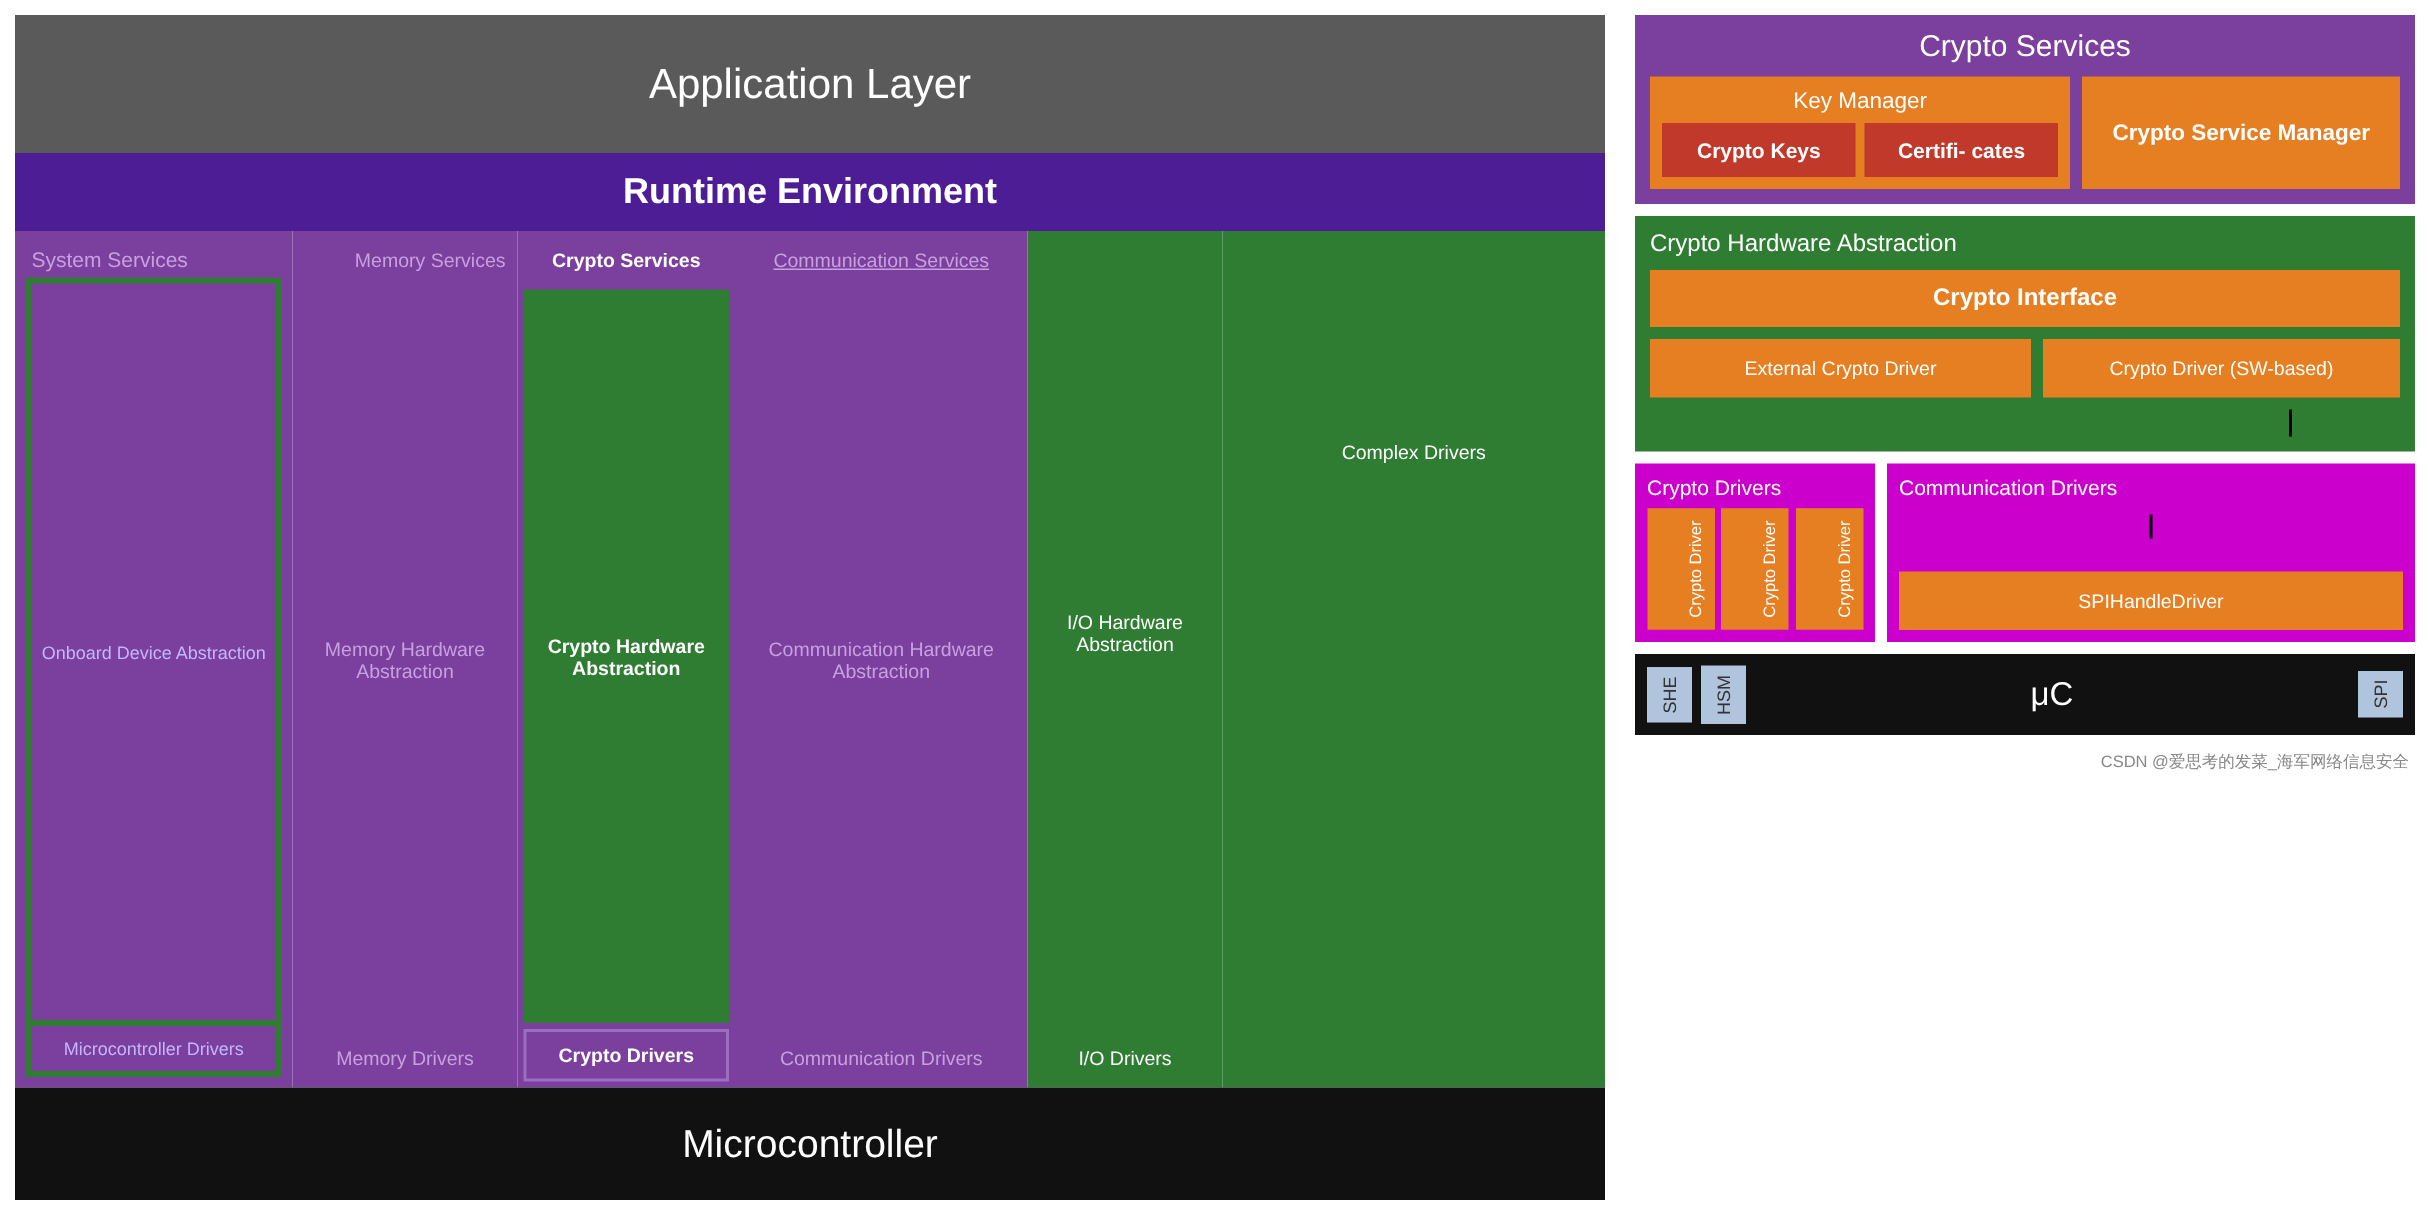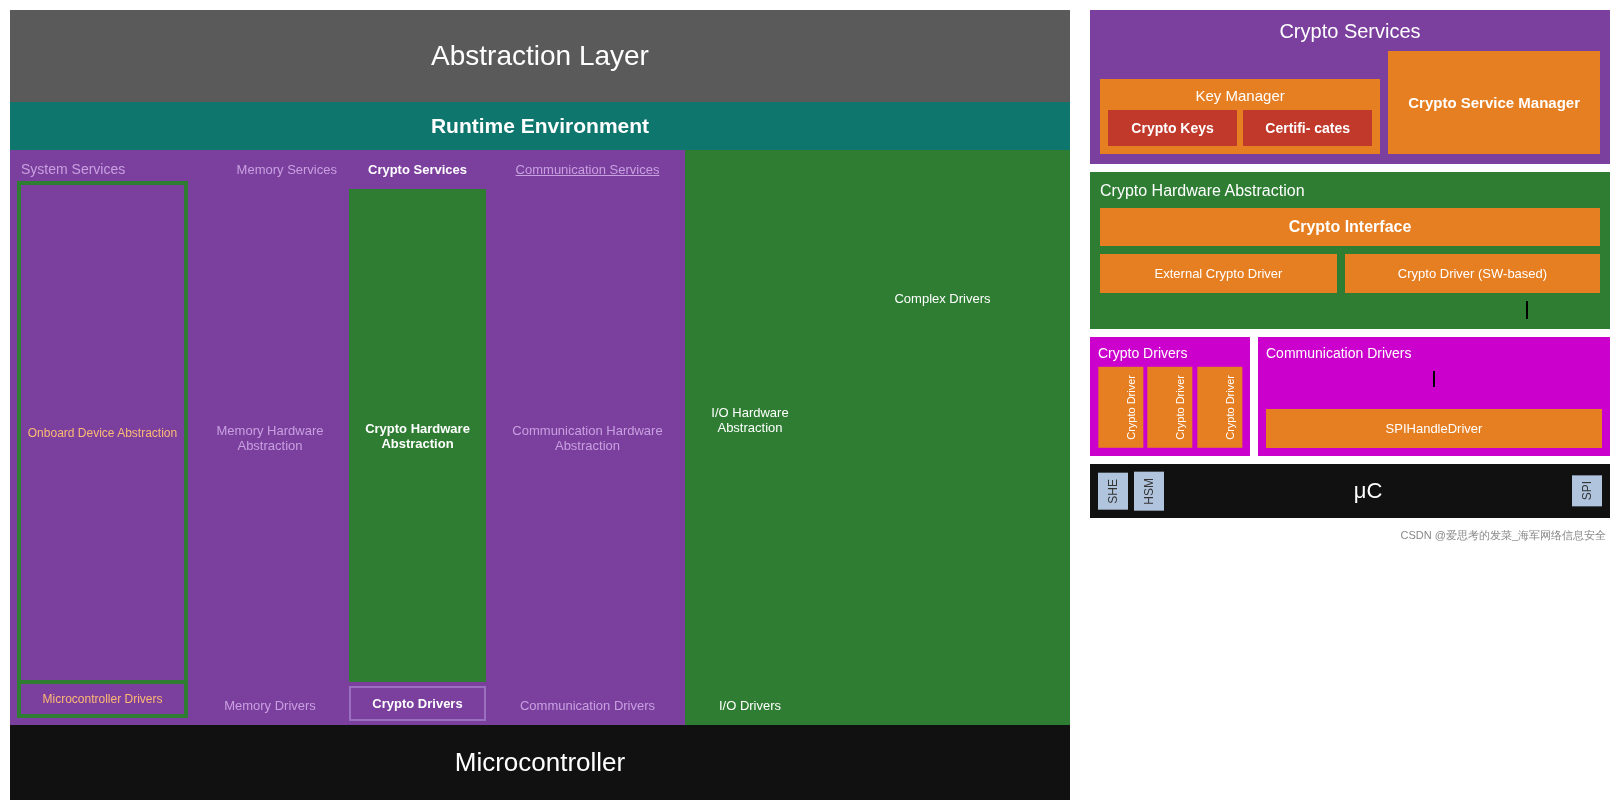--- a/index.html
+++ b/index.html
@@ -32,23 +32,23 @@
       background: #5a5a5a;
       color: #fff;
       font-size: 28px;
       font-weight: 400;
       text-align: center;
       padding: 30px 0;
       margin-bottom: 0;
     }
 
     .runtime-env {
-      background: #0f766e;
-      color: #fff;
-      font-size: 21px;
+      background: #4c1d95;
+      color: #fff;
+      font-size: 24px;
       font-weight: 600;
       text-align: center;
       padding: 12px 0;
     }
 
     .microcontroller-bar {
       background: #111;
       color: #fff;
       font-size: 26px;
       text-align: center;
@@ -153,21 +153,21 @@
       display: flex;
       gap: 8px;
       justify-content: flex-end;
     }
 
     .ext-crypto-driver {
       background: #e67e22;
       color: #fff;
       font-size: 13px;
       text-align: center;
-      padding: 12px 7px;
+      padding: 12px 24px;
       flex: 1;
     }
 
     .crypto-driver-sw {
       background: #e67e22;
       color: #fff;
       font-size: 13px;
       text-align: center;
       padding: 12px 16px;
       flex: 1;
@@ -296,21 +296,21 @@
       background: #2e7d32;
       flex: 1;
       padding: 4px;
       display: flex;
       flex-direction: column;
       gap: 4px;
     }
 
     .purple-cell {
       background: #7b3f9e;
-      color: #fdba74;
+      color: #c4b5fd;
       font-size: 12px;
       text-align: center;
       padding: 8px 4px;
       display: flex;
       align-items: center;
       justify-content: center;
     }
 
     .purple-cell.bold {
       color: #fff;
@@ -361,21 +361,21 @@
 
   </style>
 </head>
 <body>
 
 <div class="main-container">
 
   <div class="left-panel">
 
     <div class="app-layer">
-      <span>Abstraction Layer</span>
+      <span>Application Layer</span>
     </div>
 
     <div class="runtime-env">
       <span>Runtime Environment</span>
     </div>
 
     <div style="display:flex; flex:1; min-height:0;">
 
       <div class="col-system" style="width:185px;">
         <div class="top-label">
@@ -451,21 +451,21 @@
 
   </div>
 
   <div class="right-panel">
 
     <div class="crypto-services-box">
       <div class="crypto-services-title">
         <span>Crypto Services</span>
       </div>
       <div style="display:flex; gap:8px; align-items:stretch;">
-        <div class="key-manager-box" style="flex:1;margin-top:28px;">
+        <div class="key-manager-box" style="flex:1;">
           <div class="key-manager-title">
             <span>Key Manager</span>
           </div>
           <div style="display:flex; gap:6px;justify-content:center;">
             <div class="crypto-keys-btn">
               <span>Crypto Keys</span>
             </div>
             <div class="certificates-btn">
               <span>Certifi- cates</span>
             </div>

